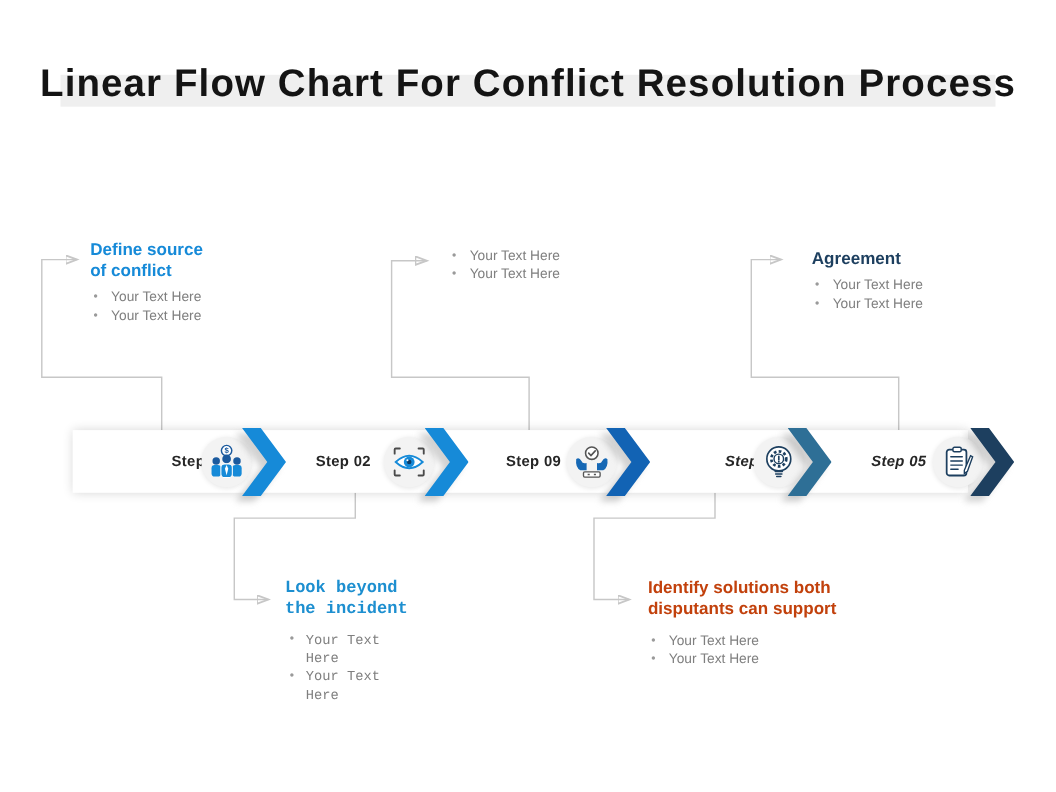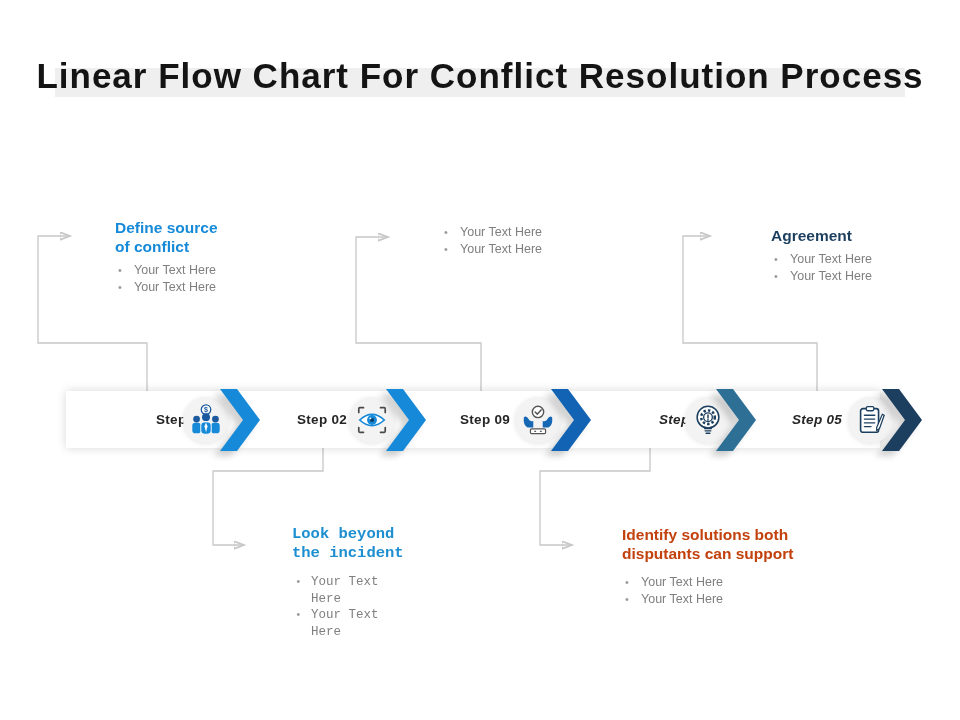--- a/index.html
+++ b/index.html
@@ -30,21 +30,21 @@
   .icon-circle {
     position:absolute; top:397px; width:46px; height:46px; border-radius:50%;
     background:#f3f3f3; box-shadow:0 1px 5px rgba(0,0,0,0.10);
     display:flex; align-items:center; justify-content:center;
   }
   .chevron {
     position:absolute; top:389px; width:40px; height:62px;
     filter:drop-shadow(-6px 5px 3px rgba(125,125,125,0.35));
   }
   
-  .callout { position:absolute;margin-left:33px; }
+  .callout { position:absolute; }
   .callout-heading { margin:0; font-size:15.5px; font-weight:bold; line-height:19px; }
   .bullets-top { margin-top:6px; }
   .bullets-bottom { margin-top:11px; }
   .bullet {
     position:relative; padding-left:19px; font-size:12.5px; color:#7f7f7f;
     line-height:16.5px;
   }
   .bullet::before {
     content:"•"; position:absolute; left:3px; top:0; color:#9a9a9a; font-size:11px;
   }
@@ -105,21 +105,21 @@
     <h3 class="callout-heading" style="color: #c2410c;">Identify solutions both disputants can support</h3>
     <div class="bullets-bottom">
       <div class="bullet">Your Text Here</div>
       <div class="bullet">Your Text Here</div>
     </div>
   </div>
 
   <div class="bar"></div>
 
   <div class="step-label" style="left:128px;margin-left:28px;">Step 01</div>
-  <div class="step-label" style="left:297px;">Step 02</div>
+  <div class="step-label" style="left:287px;">Step 02</div>
   <div class="step-label" style="left:460px;">Step 09</div>
   <div class="step-label" style="left:659px;font-style:italic;">Step 04</div>
   <div class="step-label" style="left:792px;font-style:italic;">Step 05</div>
 
   <div class="icon-circle" style="left:183px;">
     <svg width="34" height="34" viewBox="0 0 36 36">
       <circle cx="18" cy="7" r="5" fill="#ffffff" stroke="#1b5a9e" stroke-width="1.4"></circle>
       <text x="18" y="9.6" font-size="7.5" font-weight="bold" fill="#1b5a9e" text-anchor="middle" font-family="Liberation Sans, sans-serif">$</text>
       <circle cx="8" cy="17" r="3.6" fill="#1b5a9e"></circle>
       <rect x="3.5" y="21" width="9" height="11" rx="3" fill="#168ad8"></rect>

